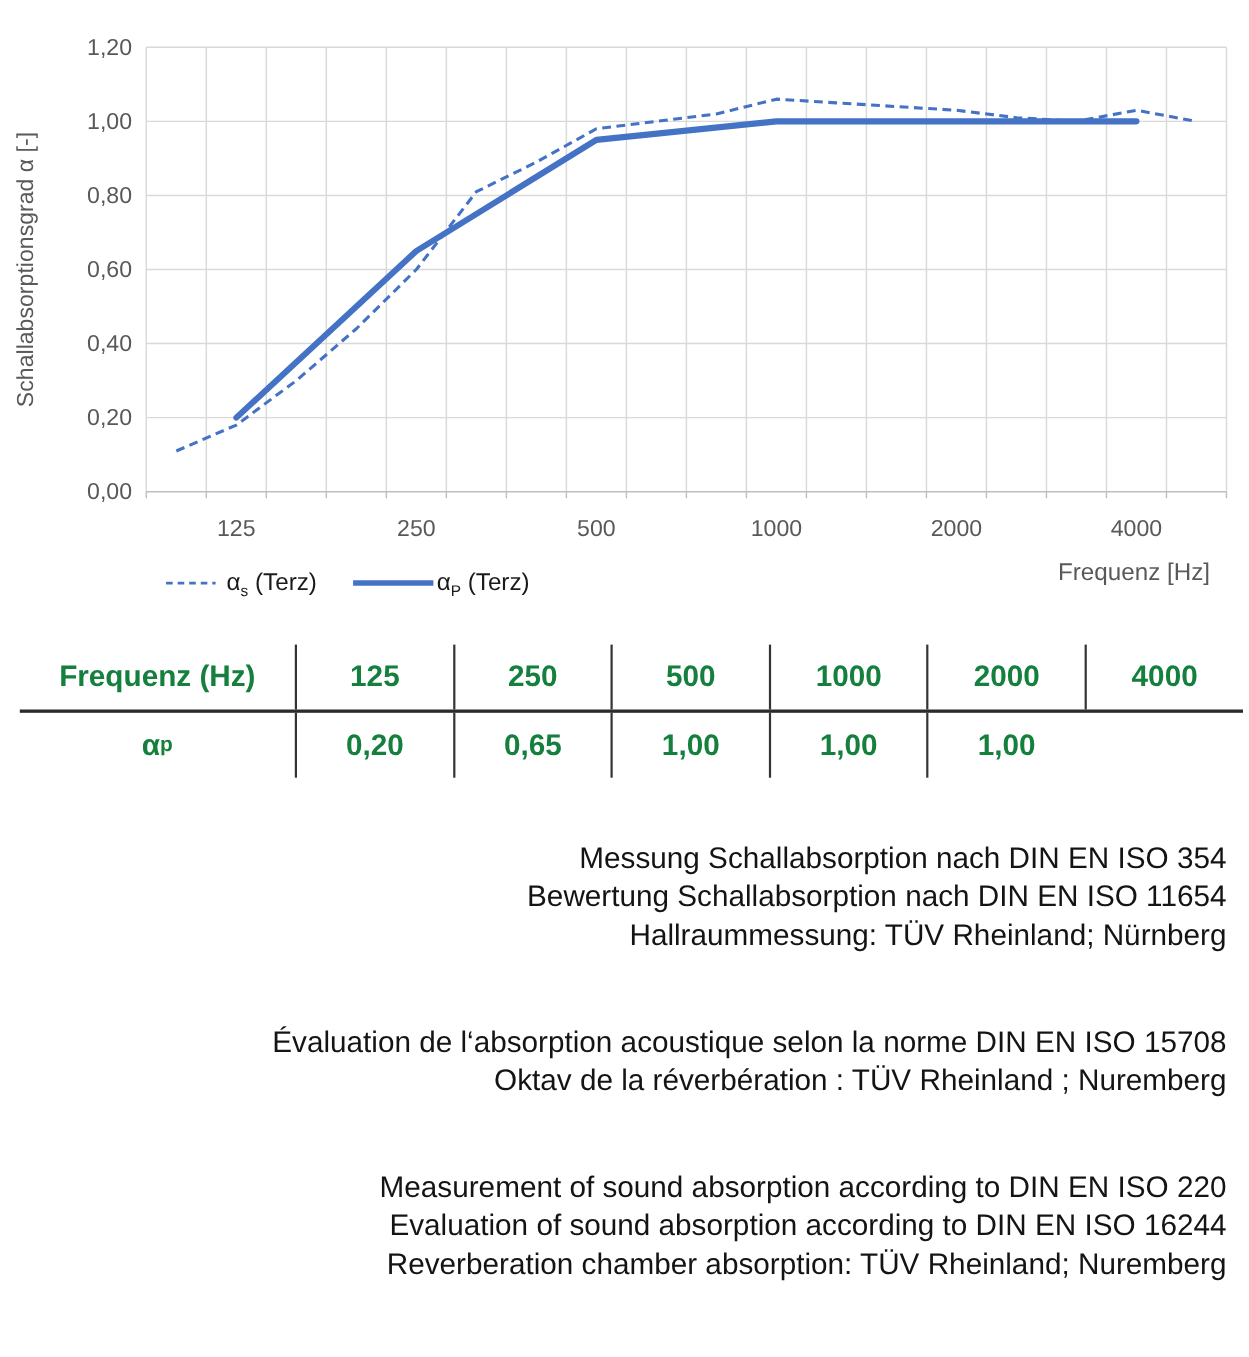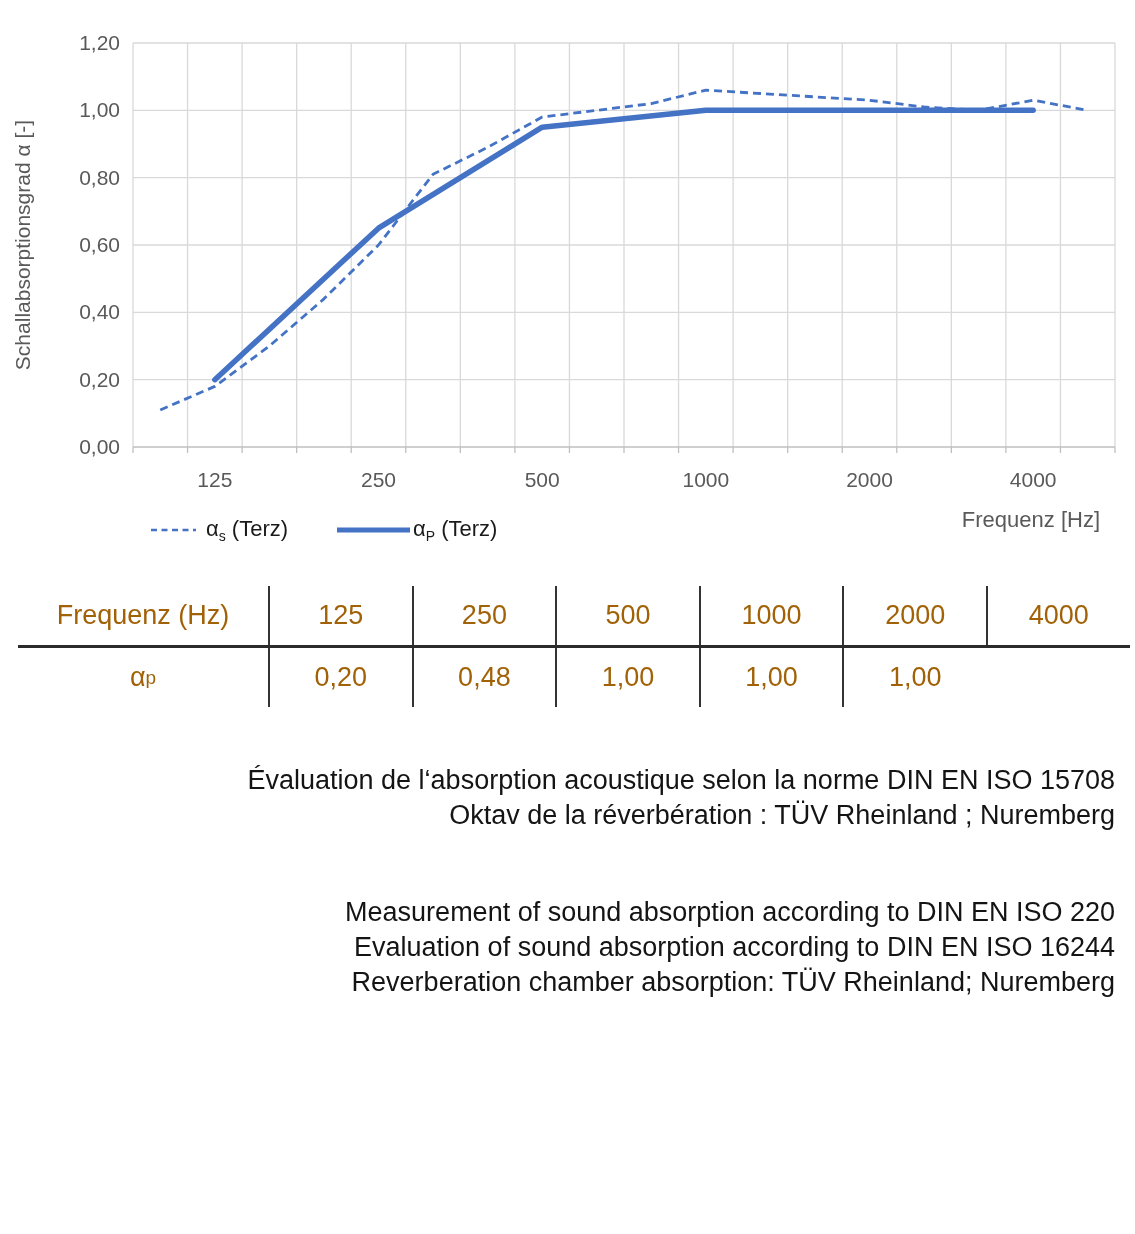--- a/index.html
+++ b/index.html
@@ -4,30 +4,30 @@
 <style>
   html,body { margin:0; padding:0; background:#fff; }
   body { font-family:"Liberation Sans", sans-serif; }
   .page { position:relative; width:1135px; height:1234px; background:#fff; overflow:hidden; }
 
   
   .chart-area { position:relative; width:1135px; height:560px; }
   #chart-svg { display:block; }
   #chart-svg text { font-family:"Liberation Sans", sans-serif; }
 
-  .legend { position:absolute; left:150px; top:516px; display:flex; gap:48px;
+  .legend { position:absolute; left:150px; top:516px; display:flex; gap:32px;
             font-size:22px; color:#1a1a1a; }
   .legend-item { display:flex; align-items:center; }
   .legend-item svg { flex:0 0 auto; }
   .legend-sample-dashed { margin-right:9px; }
   .legend-sample-solid { margin-right:2px; }
   .legend sub { font-size:14px; }
 
   
-  .freq-table { margin:26px 5px 0 18px; width:1112px; font-size:27px; color:#a16207; }
+  .freq-table { margin:26px 5px 0 18px; width:1112px; font-size:27px; color:#15803d;font-weight:bold; }
   .t-row { display:grid; grid-template-columns:250px repeat(6,143.6px); }
   .t-head { border-bottom:3px solid #2b2b2b; }
   .t-cell { height:59px; display:flex; align-items:center; justify-content:center; }
   .t-row .t-cell + .t-cell { border-left:2px solid #333; }
   .t-cell sub { font-size:19px; }
 
   
   .paras { margin-top:56px; padding-right:20px; text-align:right; font-size:27px; color:#141414; }
   .para { margin-bottom:62px; }
   .para-line { line-height:35px; }
@@ -128,28 +128,33 @@
         <div class="t-cell">1000</div>
         <div class="t-cell">2000</div>
         <div class="t-cell">4000</div>
       </div>
     <div class="t-row t-body" id="t-body">
       <div class="t-cell">
           <span>α</span>
           <sub>p</sub>
         </div>
     <div class="t-cell">0,20</div>
-        <div class="t-cell">0,48</div>
+        <div class="t-cell">0,65</div>
         <div class="t-cell">1,00</div>
         <div class="t-cell">1,00</div>
         <div class="t-cell">1,00</div>
       </div>
   </div>
 
   <div class="paras">
+    <div class="para">
+      <div class="para-line">Messung Schallabsorption nach DIN EN ISO 354</div>
+      <div class="para-line">Bewertung Schallabsorption nach DIN EN ISO 11654</div>
+      <div class="para-line">Hallraummessung: TÜV Rheinland; Nürnberg</div>
+    </div>
     <div class="para">
       <div class="para-line">Évaluation de l‘absorption acoustique selon la norme DIN EN ISO 15708</div>
       <div class="para-line">Oktav de la réverbération : TÜV Rheinland ; Nuremberg</div>
     </div>
     <div class="para">
       <div class="para-line">Measurement of sound absorption according to DIN EN ISO 220</div>
       <div class="para-line">Evaluation of sound absorption according to DIN EN ISO 16244</div>
       <div class="para-line">Reverberation chamber absorption: TÜV Rheinland; Nuremberg</div>
     </div>
   </div>

